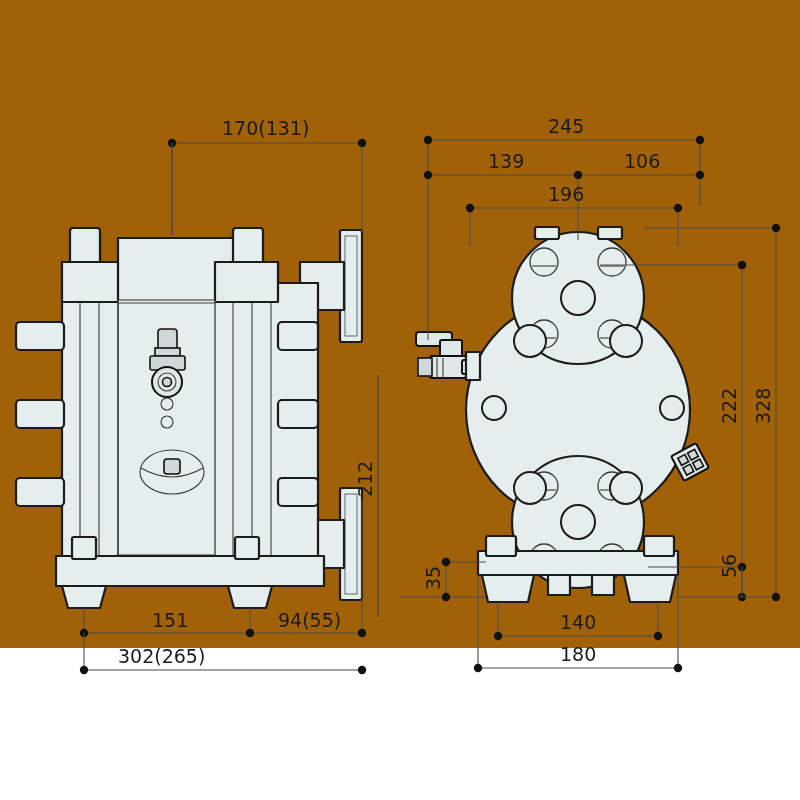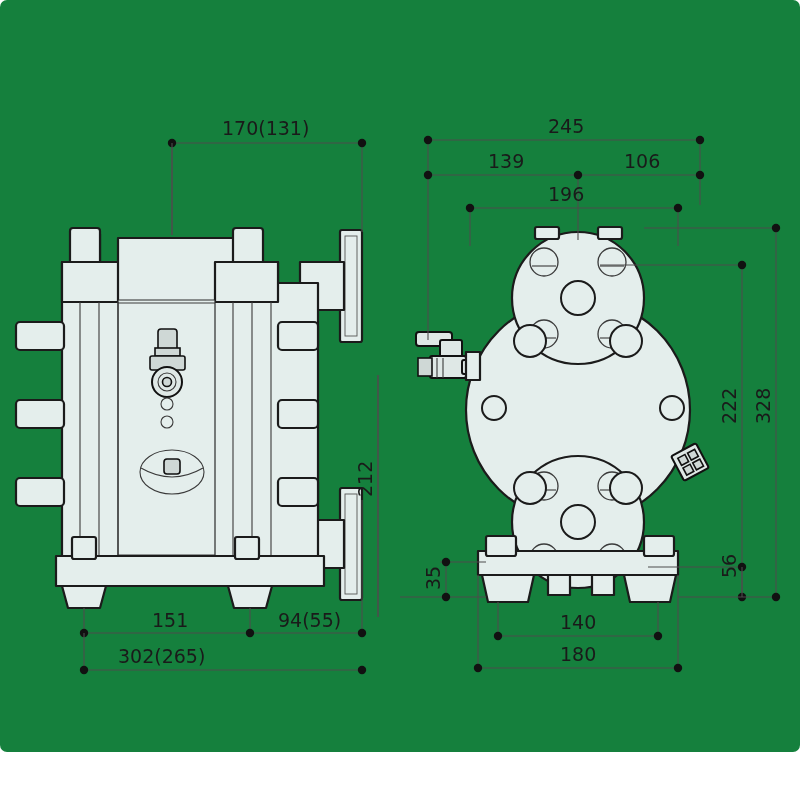--- a/index.html
+++ b/index.html
@@ -1,18 +1,18 @@
 <!DOCTYPE html>
 <html><head>
 <meta charset="utf-8">
 <style>
   html,body{margin:0;padding:0;background:#ffffff;}
   body{width:800px;height:800px;overflow:hidden;
        font-family:"DejaVu Sans","Liberation Sans",sans-serif;}
-  #stage{position:relative;width:800px;height:752px;background:#15803d;border-radius:7px;}
+  #stage{position:relative;width:800px;height:648px;background:#a16207;}
   svg#drawing{position:absolute;left:0;top:0;width:800px;height:800px;display:block;}
   .dimtxt{font-family:"DejaVu Sans","Liberation Sans",sans-serif;font-size:19px;fill:#1a1a1a;}
   .dimline{stroke:#4d4d4d;stroke-width:1.1;fill:none;}
   .extline{stroke:#4d4d4d;stroke-width:1.1;fill:none;}
   .dot{fill:#111111;}
   .part{fill:#e4eeec;stroke:#1b1b1b;stroke-width:2.2;stroke-linejoin:round;}
   .part-lt{fill:#e4eeec;stroke:#2b2b2b;stroke-width:1.2;stroke-linejoin:round;}
   .thin{fill:none;stroke:#3a3a3a;stroke-width:1.1;}
   .thin2{fill:none;stroke:#555;stroke-width:0.9;}
   .hole{fill:#e4eeec;stroke:#1b1b1b;stroke-width:2.0;}

